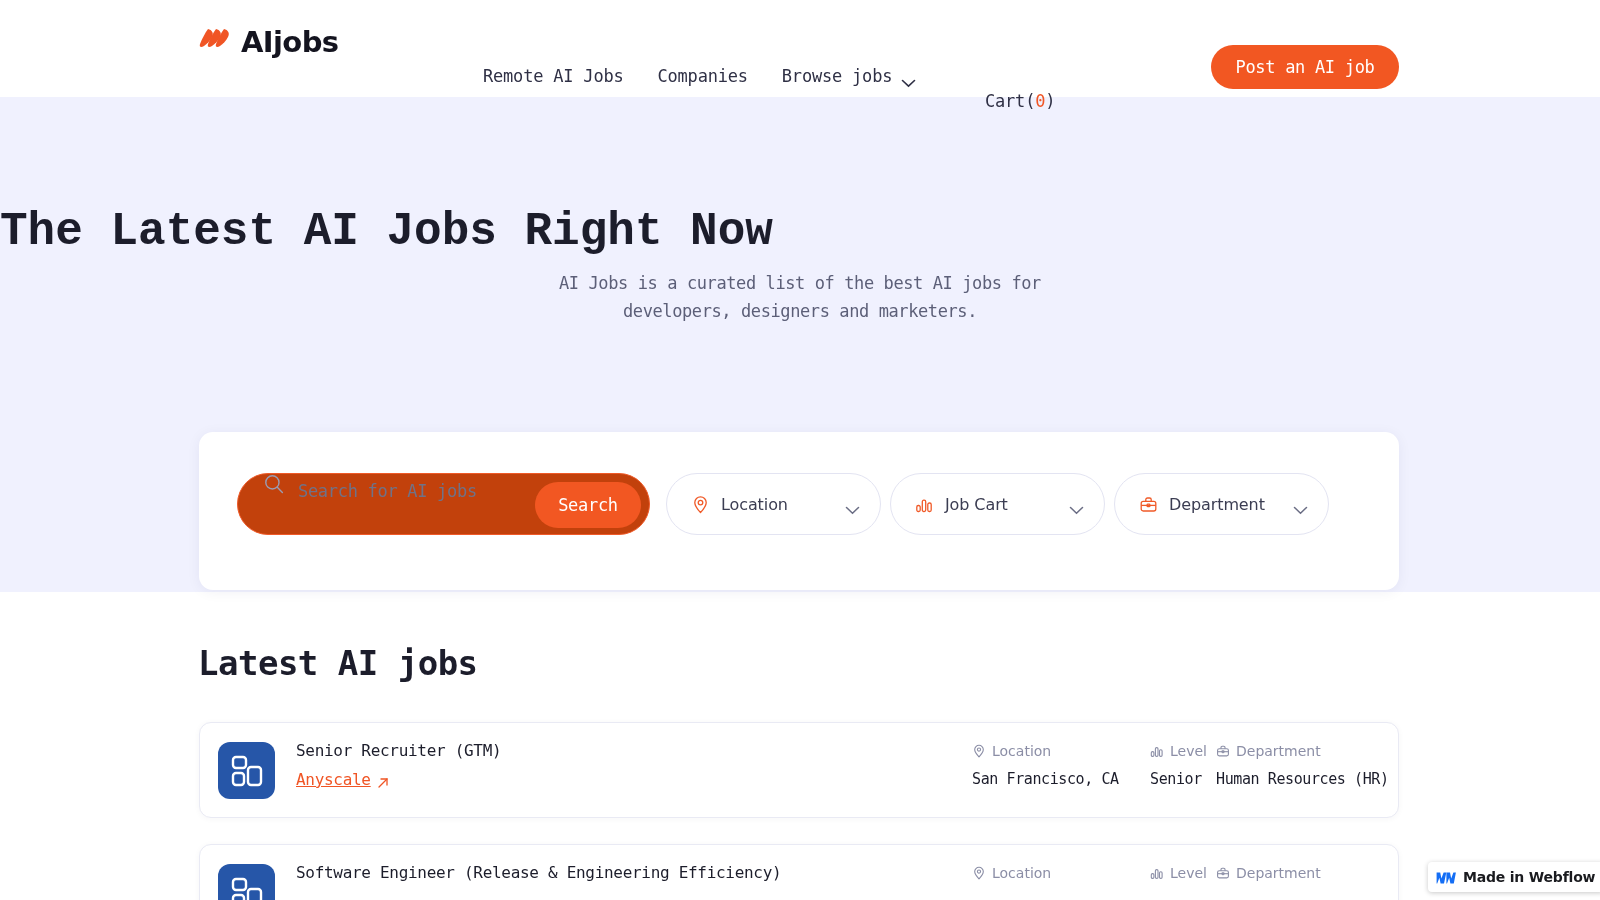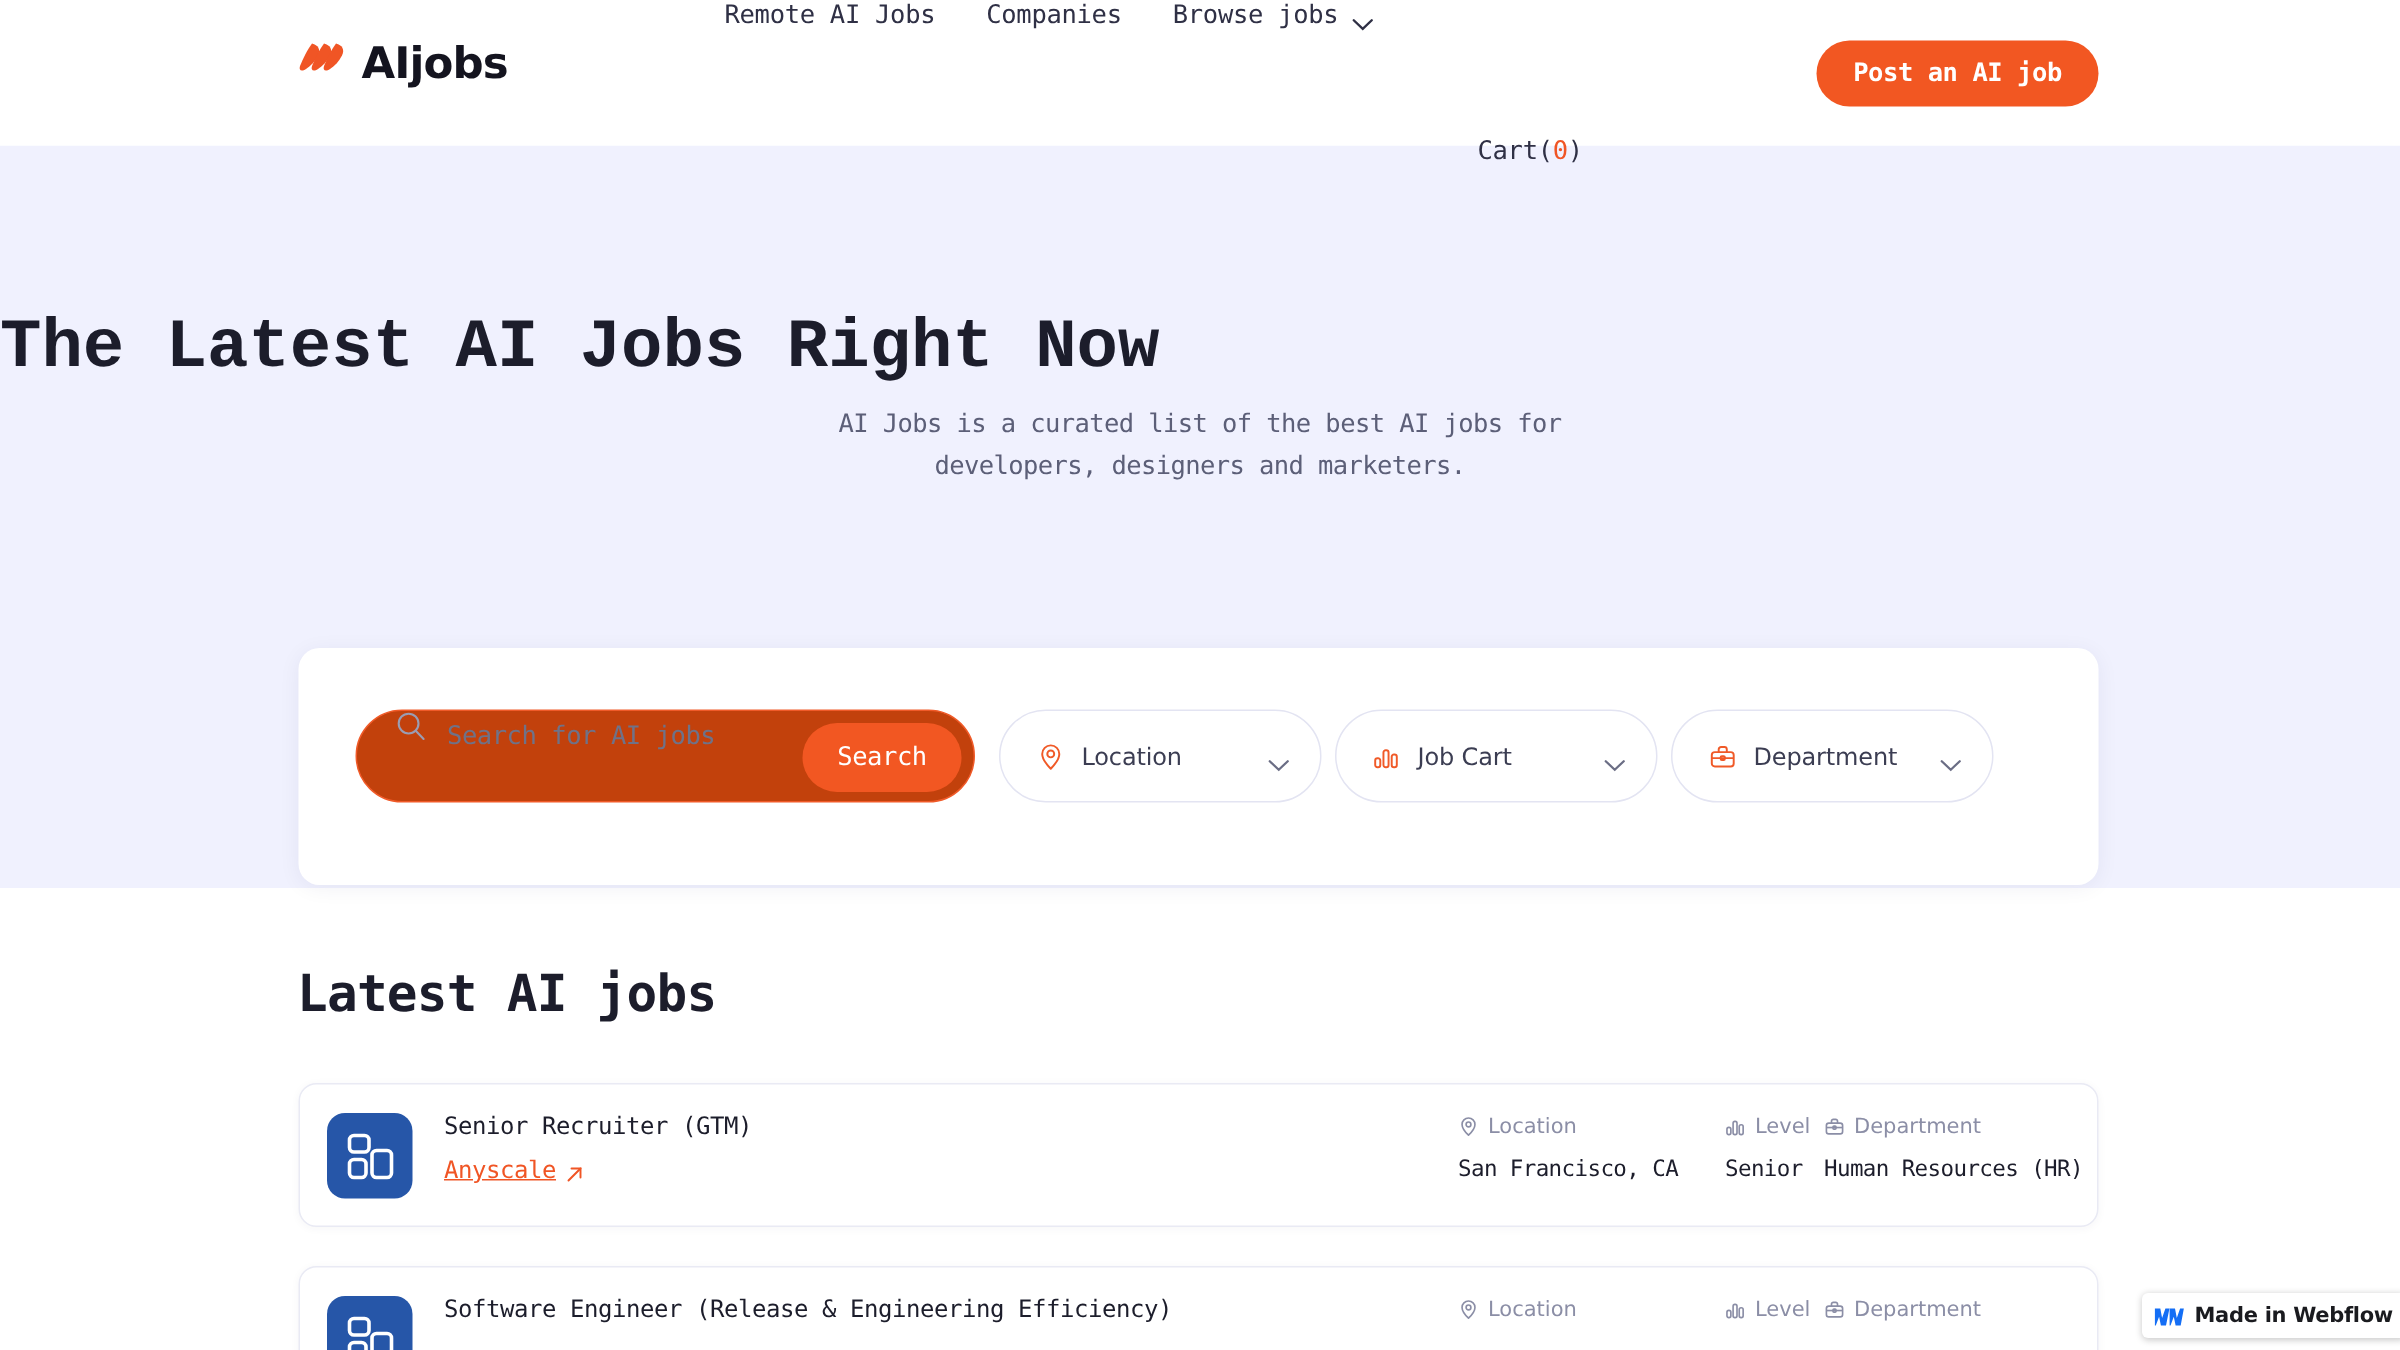--- a/index.html
+++ b/index.html
@@ -40,21 +40,21 @@
     letter-spacing: -0.6px;
     color: #14141f;
     line-height: 1;
   }
   .nav {
     position: absolute;
     left: 483px;
     top: 0;
     height: 86px;
     display: flex;
-    align-items: flex-start;
+    align-items: flex-end;
     gap: 0;
   }
   .nav-item {
     font-family: "DejaVu Sans Mono", monospace;
     font-size: 17px;
     color: #2f3045;
     text-decoration: none;
     white-space: nowrap;
     letter-spacing: -0.2px;
   }
@@ -75,35 +75,34 @@
     font-family: "DejaVu Sans Mono", monospace;
     font-size: 17px;
     color: #2f3045;
     text-decoration: none;
     letter-spacing: -0.2px;
   }
   .cart .count { color: #f05525; }
   .post-btn {
     position: absolute;
     left: 1211px;
-    top: 27px;
+    top: 45px;
     width: 188px;
     height: 44px;
     background: #f25722;
     border: none;
     border-radius: 22px;
     color: #ffffff;
     font-family: "DejaVu Sans Mono", monospace;
     font-size: 17px;
     letter-spacing: -0.3px;
     cursor: pointer;
     display: flex;
     align-items: center;
     justify-content: center;
-    font-weight: bold;
   }
 
   
   .hero {
     position: absolute;
     top: 97px; left: 0;
     width: 1600px;
     height: 495px;
     background: #f0f1fe;
   }

